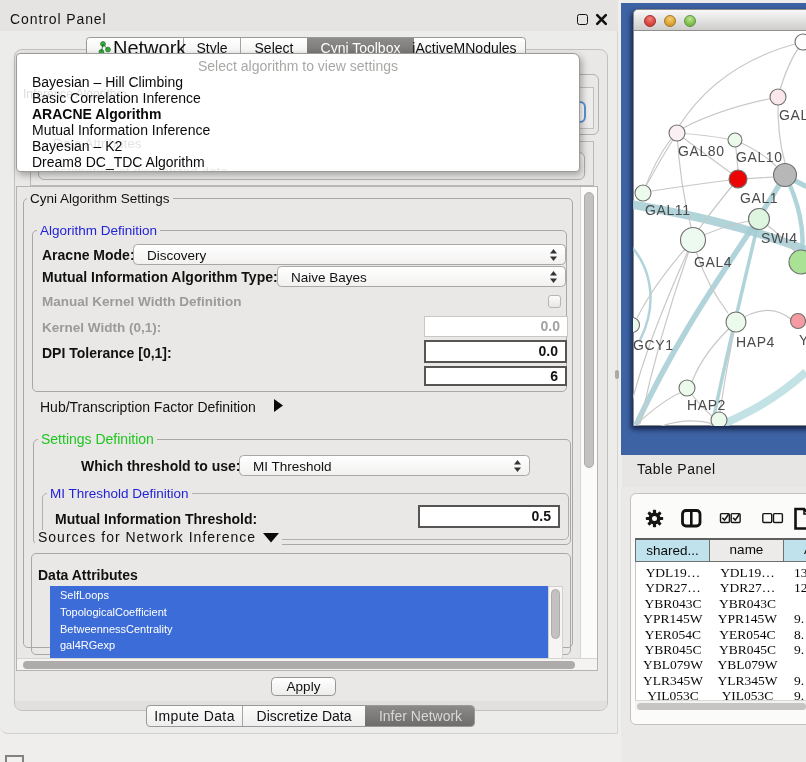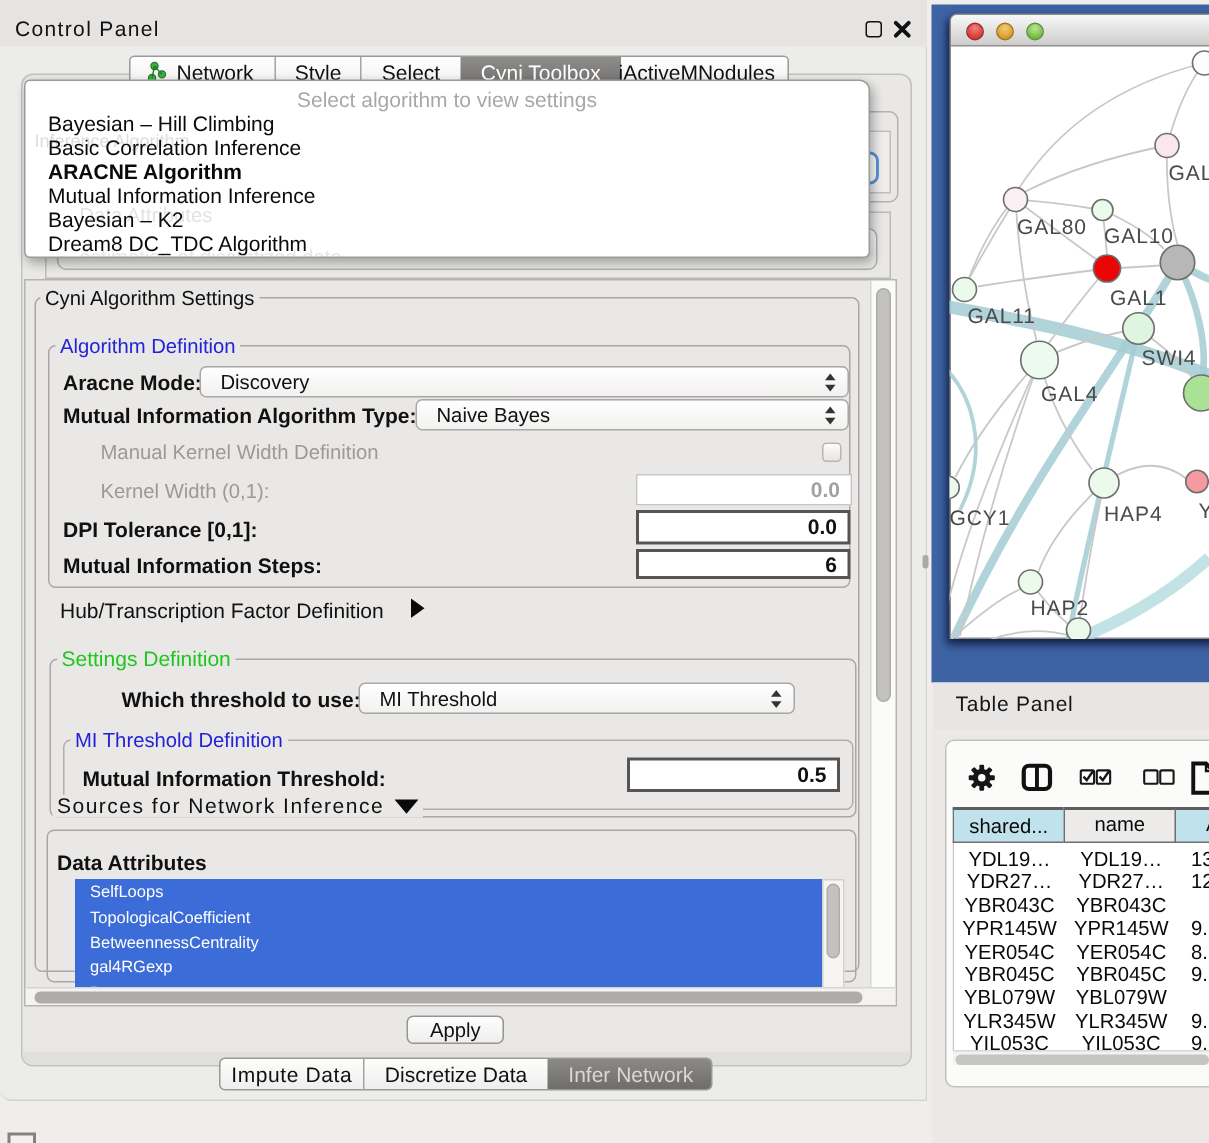--- a/index.html
+++ b/index.html
@@ -1,21 +1,21 @@
 <!DOCTYPE html>
 <html><head>
 <meta charset="utf-8">
 <style>
 * { margin:0; padding:0; box-sizing:border-box; }
 html,body { width:806px; height:762px; overflow:hidden; }
 body { position:relative; background:#efeeed; font-family:"Liberation Sans", sans-serif; }
 .abs { position:absolute; }
 .bold { font-weight:bold; font-size:13.5px; }
 .lbl { position:absolute; font-size:14px; color:#111; white-space:nowrap; }
-.glbl { position:absolute; font-size:13.5px; color:#9b9a99; font-weight:normal; white-space:nowrap;margin-left:25px; }
+.glbl { position:absolute; font-size:13.5px; color:#9b9a99; font-weight:bold; white-space:nowrap; }
 .gbox { position:absolute; border:1px solid #a9a8a7; border-radius:5px; }
 .gcap { position:absolute; font-size:13.5px; background:#e9e8e7; padding:0 3px; white-space:nowrap; line-height:15px; }
 .combo { position:absolute; background:linear-gradient(#ffffff,#f2f1f0); border:1px solid #a9a8a7; border-radius:4.5px; height:21px; font-size:13.5px; color:#111; }
 .combo .ct { position:absolute; left:13px; top:50%; transform:translateY(-50%); white-space:nowrap; }
 .field { position:absolute; background:#fff; font-size:14px; color:#111; text-align:right; padding-right:7px;font-weight:bold; }
 .arrows { position:absolute; right:7px; top:50%; transform:translateY(-50%); }
 </style>
 </head>
 <body>
 
@@ -67,21 +67,20 @@
 
     <div class="glbl" style="left:25px;top:107px;">Manual Kernel Width Definition</div>
     <div class="abs" style="left:531px;top:108px;width:13px;height:13px;border:1px solid #b7b6b5;border-radius:3px;background:linear-gradient(#fcfcfb,#e7e6e5);"></div>
 
     <div class="glbl" style="left:25px;top:133px;">Kernel Width (0,1):</div>
     <div class="field" style="left:407px;top:129px;width:144px;height:21px;border:1px solid #c8c7c6;color:#a2a1a0;line-height:19px;">0.0</div>
 
     <div class="lbl bold" style="left:25px;top:158px;">DPI Tolerance [0,1]:</div>
     <div class="field" style="left:407px;top:153px;width:143px;height:23px;border:2px solid #565554;line-height:19px;">0.0</div>
 
-    <div class="lbl bold" style="left:25px;top:182px;">Mutual Information Steps:</div>
     <div class="field" style="left:407px;top:179px;width:143px;height:20px;border:2px solid #565554;line-height:16px;">6</div>
 
     <div class="lbl" style="left:23px;top:212px;">Hub/Transcription Factor Definition</div>
     <svg class="abs" style="left:256px;top:212px;" width="11" height="13" viewBox="0 0 11 13">
         <path d="M1 0 L10 6.5 L1 13 Z" fill="#0a0a0a"></path>
       </svg>
 
     <div class="gbox" style="left:15.5px;top:252px;width:538px;height:106px;"></div>
     <div class="gcap" style="left:21px;top:245px;color:#1ec61e;font-size:14px;">Settings Definition</div>
 
@@ -135,21 +134,21 @@
 <div class="abs" style="left:86px;top:37px;width:440px;height:21px;background:linear-gradient(#ffffff,#f1f0ef);border:1px solid #9b9a99;border-radius:3.5px;overflow:hidden;">
   <div class="abs" style="left:0;top:0;width:97px;height:21px;border-right:1px solid #a5a4a3;"></div>
   <div class="abs" style="left:11px;top:3px;">
     <svg width="14" height="15" viewBox="0 0 14 15">
         <circle cx="5" cy="3" r="2.4" fill="#3fae46" stroke="#1c7a22" stroke-width="0.8"></circle>
         <circle cx="3.4" cy="11" r="2.4" fill="#3fae46" stroke="#1c7a22" stroke-width="0.8"></circle>
         <circle cx="10" cy="8.6" r="2.4" fill="#3fae46" stroke="#1c7a22" stroke-width="0.8"></circle>
         <path d="M5 3 L3.4 11 M5 3 L10 8.6" stroke="#1c7a22" stroke-width="0.9" fill="none"></path>
       </svg>
   </div>
-  <div class="abs" style="left:26px;top:0;width:56px;line-height:21px;font-size:14px;color:#111;text-align:right;">Network</div>
+  <div class="abs" style="left:26px;top:0;width:56px;line-height:21px;font-size:20px;color:#111;text-align:right;">Network</div>
   <div class="abs" style="left:97px;top:0;width:57px;height:21px;line-height:21px;font-size:14px;color:#111;text-align:center;border-right:1px solid #a5a4a3;">Style</div>
   <div class="abs" style="left:154px;top:0;width:66px;height:21px;line-height:21px;font-size:14px;color:#111;text-align:center;">Select</div>
   <div class="abs" style="left:220px;top:0;width:107px;height:21px;line-height:21px;font-size:14px;color:#fff;text-align:center;background:linear-gradient(#8f8d8c,#6f6e6d);">Cyni Toolbox</div>
   <div class="abs" style="left:315px;top:0;width:125px;height:21px;line-height:21px;font-size:14px;color:#111;text-align:center;">jActiveMNodules</div>
 </div>
 
 <div class="abs" style="left:16px;top:52.5px;width:564px;height:119px;background:#fff;border:1px solid #9c9b9a;border-radius:4px 7px 4px 4px;box-shadow:2px 3px 7px rgba(0,0,0,0.32);font-size:14px;color:#0a0a0a;overflow:hidden;">
   <div style="position:absolute;left:6px;top:33px;color:rgba(60,60,60,0.18);font-size:12px;">Inference Algorithm</div>
   <div style="position:absolute;left:36px;top:82px;color:rgba(60,60,60,0.15);font-size:13.5px;">Data Attributes</div>
   <div style="position:absolute;left:36px;top:110px;color:rgba(60,60,60,0.13);font-size:13.5px;">estimation of discretized data</div>
@@ -274,21 +273,21 @@
   <path d="M165.5 16 h8.5 l5 5 v14.5 h-13.5 z" fill="none" stroke="#111" stroke-width="2.6"></path>
   <path d="M174 16 v5 h5" fill="none" stroke="#111" stroke-width="1.6"></path>
 </svg>
 
 <div class="abs" style="left:635px;top:538px;width:171px;height:172px;overflow:hidden;background:#fff;font-size:13.5px;color:#0a0a0a;">
 
   <div class="abs" style="left:0;top:0;width:74px;height:24px;background:#bfe2ec;border:1px solid #6f6f6f;border-top:2px solid #5e5e5e;border-right:none;text-align:center;line-height:21px;height:24px !important;">shared...</div>
   <div class="abs" style="left:74px;top:0;width:75px;height:24px;background:#ecebea;border:1px solid #6f6f6f;border-top:2px solid #5e5e5e;text-align:center;line-height:20px;">name</div>
   <div class="abs" style="left:149px;top:0;width:31px;height:24px;background:#bfe2ec;border:1px solid #6f6f6f;border-top:2px solid #5e5e5e;border-left:none;padding-left:20px;line-height:20px;overflow:hidden;">A</div>
 
-  <div class="abs" style="left:0;top:24px;width:171px;height:138px;overflow:hidden;padding-top:3px;border-left:1px solid #c9c8c7;">
+  <div class="abs" style="left:0;top:24px;width:171px;height:138px;overflow:hidden;padding-top:3px;border-left:1px solid #c9c8c7;font-family:Liberation Serif, serif;">
     <div class="row" style="position:relative;">
       
     </div>
     <div class="abs" style="left:0;top:3px;width:74px;text-align:center;line-height:15.4px;">YDL19…<br>YDR27…<br>YBR043C<br>YPR145W<br>YER054C<br>YBR045C<br>YBL079W<br>YLR345W<br>YIL053C</div>
     <div class="abs" style="left:74px;top:3px;width:75px;text-align:center;line-height:15.4px;">YDL19…<br>YDR27…<br>YBR043C<br>YPR145W<br>YER054C<br>YBR045C<br>YBL079W<br>YLR345W<br>YIL053C</div>
     <div class="abs" style="left:158px;top:3px;width:30px;text-align:left;line-height:15.4px;">13<br>12<br>&nbsp;<br>9.<br>8.<br>9.<br>&nbsp;<br>9.<br>9.</div>
   </div>
 
   <div class="abs" style="left:0;top:162px;width:171px;height:10px;background:#f3f2f1;border-top:1px solid #d8d8d7;">
     <div class="abs" style="left:2px;top:1.5px;width:169px;height:7.5px;background:#c6c5c4;border-radius:4px;"></div>

